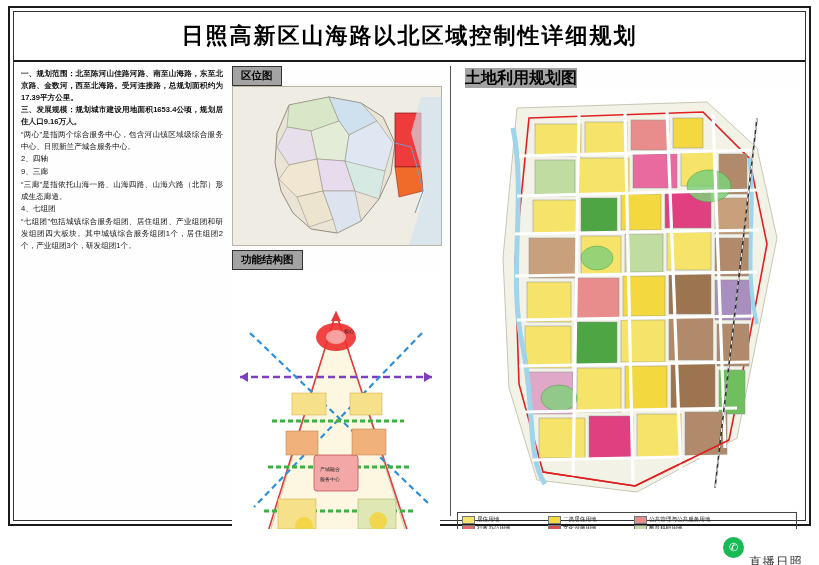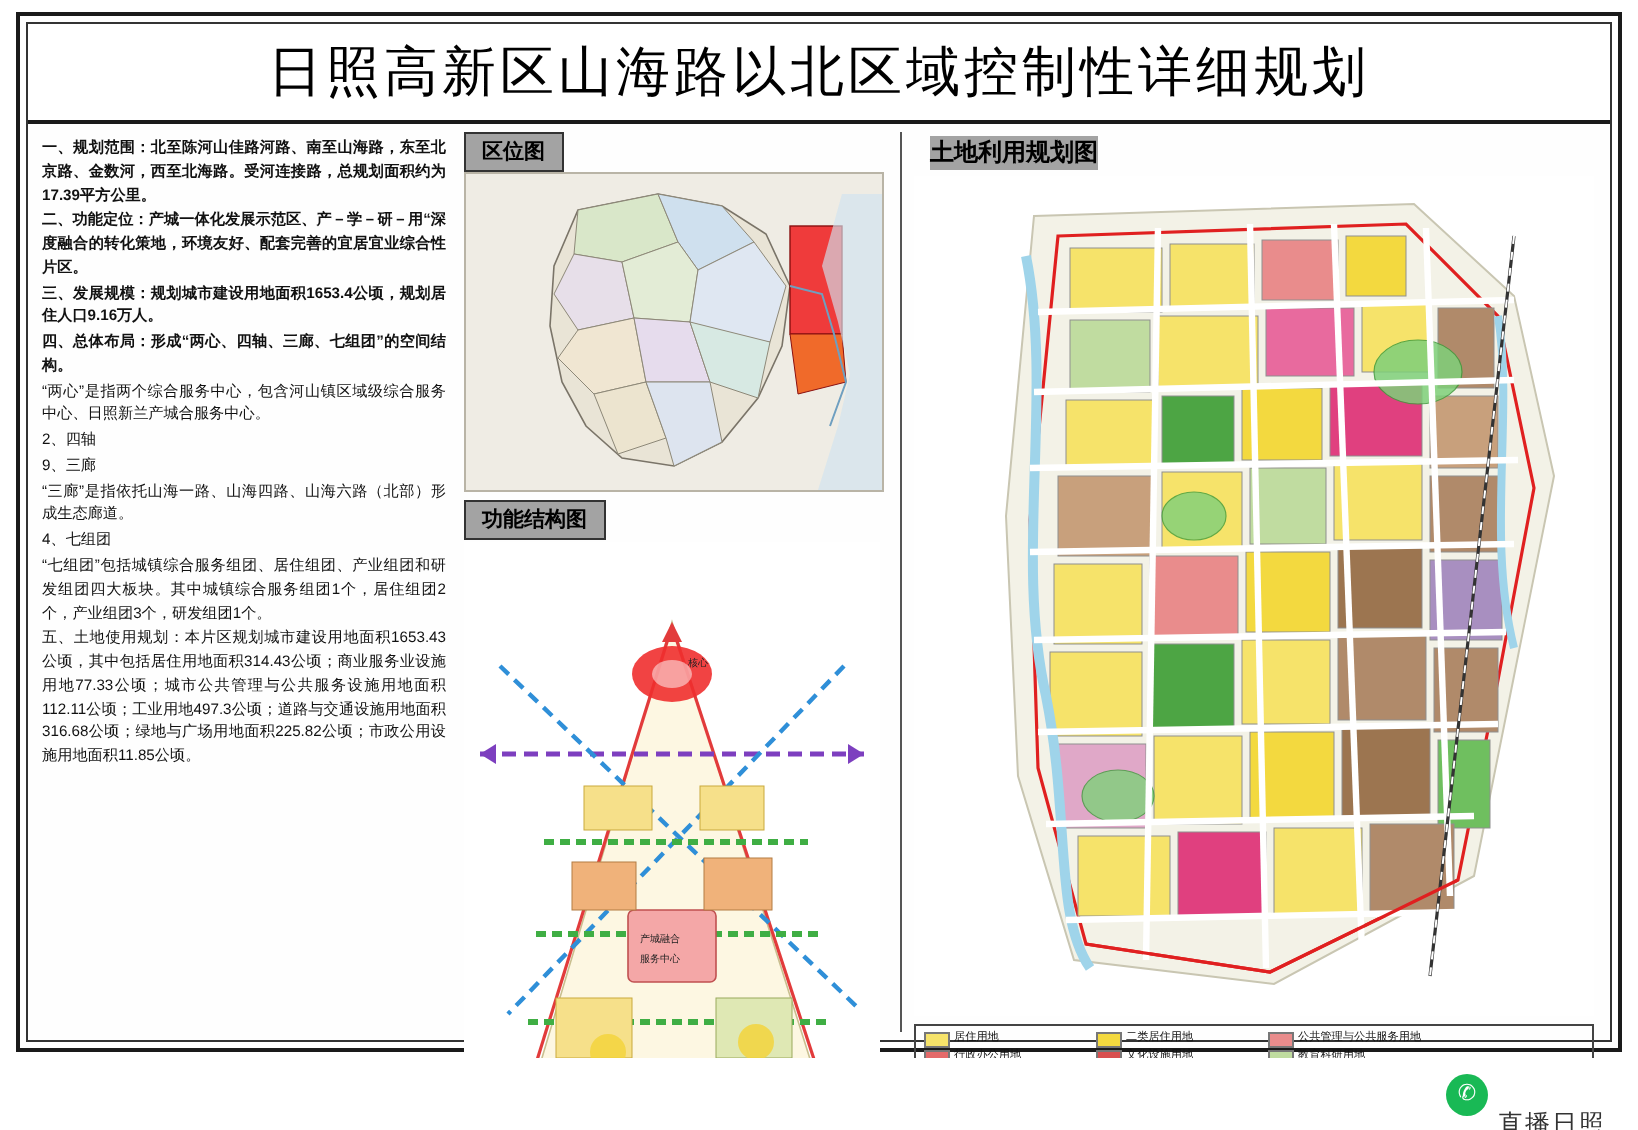--- a/index.html
+++ b/index.html
@@ -48,22 +48,22 @@
     height: 50px;
     display: flex;
     align-items: center;
     justify-content: center;
     border-bottom: 2px solid #1a1a1a;
     box-sizing: border-box;
     background: #ffffff;
   }
   .title-text {
     font-family: "DejaVu Sans", sans-serif;
-    font-size: 27px;
-    font-weight: normal;
+    font-size: 22px;
+    font-weight: bold;
     letter-spacing: 2px;
     color: #000;
     white-space: nowrap;
   }
   
   .col-left {
     position: absolute;
     left: 4px;
     top: 54px;
     width: 208px;
@@ -105,21 +105,21 @@
     border: 1px solid #333;
     padding: 2px 8px;
     font-size: 10.5px;
     font-weight: bold;
     color: #000;
     background: #a3a3a3;
   }
   .panel-label.plain {
     border: none;
     padding: 0;
-    font-size: 12px;
+    font-size: 16px;
   }
   
   .locmap-box {
     position: absolute;
     left: 4px;
     top: 20px;
     width: 208px;
     height: 158px;
     background: #efece4;
     border: 1px solid #b9b4a6;
@@ -238,30 +238,27 @@
 
   <div class="poster">
     <div class="poster-inner">
 
       <div class="title-bar">
         <div class="title-text">日照高新区山海路以北区域控制性详细规划</div>
       </div>
 
       <div class="col-left">
         <p class="hd">一、规划范围：北至陈河山佳路河路、南至山海路，东至北京路、金数河，西至北海路。受河连接路，总规划面积约为17.39平方公里。</p>
-        <p class="hd">二、功能定位：产城一体化发展示范区、产－学－研－用“深度融合的转化策地，环境友好、配套完善的宜居宜业综合性片区。</p>
         <p class="hd">三、发展规模：规划城市建设用地面积1653.4公顷，规划居住人口9.16万人。</p>
-        <p class="hd">四、总体布局：形成“两心、四轴、三廊、七组团”的空间结构。</p>
         <p>“两心”是指两个综合服务中心，包含河山镇区域级综合服务中心、日照新兰产城合服务中心。</p>
         <p>2、四轴</p>
         <p>9、三廊</p>
         <p>“三廊”是指依托山海一路、山海四路、山海六路（北部）形成生态廊道。</p>
         <p>4、七组团</p>
         <p>“七组团”包括城镇综合服务组团、居住组团、产业组团和研发组团四大板块。其中城镇综合服务组团1个，居住组团2个，产业组团3个，研发组团1个。</p>
-        <p>五、土地使用规划：本片区规划城市建设用地面积1653.43公顷，其中包括居住用地面积314.43公顷；商业服务业设施用地77.33公顷；城市公共管理与公共服务设施用地面积112.11公顷；工业用地497.3公顷；道路与交通设施用地面积316.68公顷；绿地与广场用地面积225.82公顷；市政公用设施用地面积11.85公顷。</p>
       </div>
 
       <div class="col-mid">
         <div class="panel-label" style="position:absolute;left:4px;top:0;">区位图</div>
 
         <div class="locmap-box">
           <svg class="locmap-svg" width="208" height="158" viewBox="0 0 208 158">
             <rect x="0" y="0" width="208" height="158" fill="#efece4"></rect>
 
             <path d="M56 18 L96 10 L128 16 L150 30 L162 56 L158 86 L146 112 L128 134 L104 146 L78 142 L60 126 L48 104 L42 76 L44 46 Z" fill="#e9e4d6" stroke="#7a7468" stroke-width="0.8"></path>

